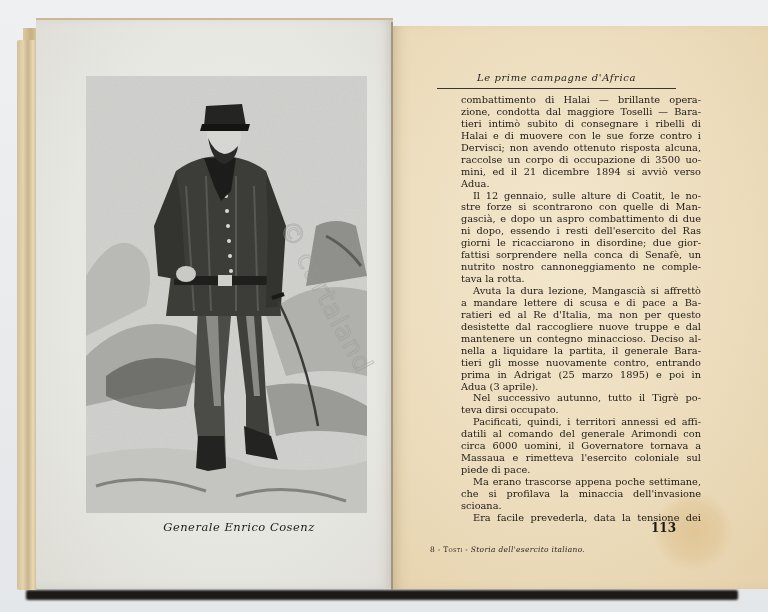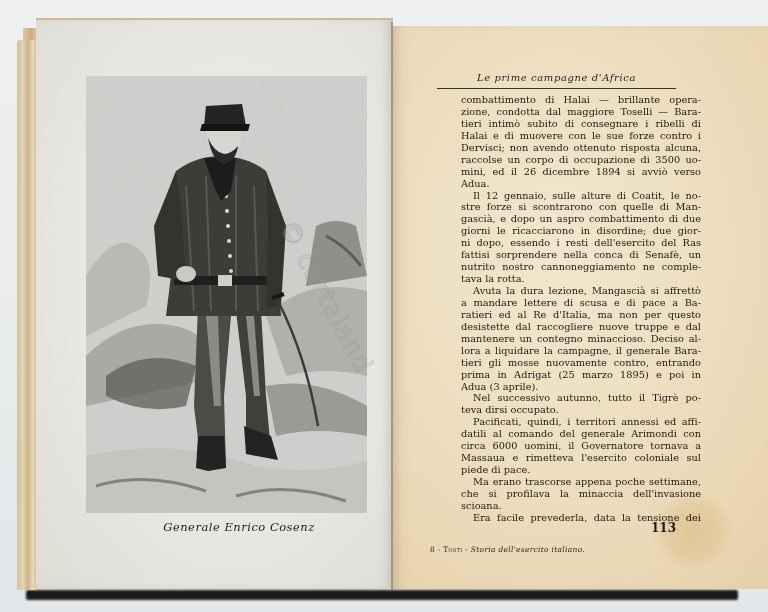--- a/index.html
+++ b/index.html
@@ -158,36 +158,36 @@
   <div class="running-head">Le prime campagne d'Africa</div>
   <div class="head-rule"></div>
 
   <div class="text-block" id="textBlock" style="line-height: 11.9444px; font-size: 9.79444px;">
       <span class="ln">combattimento di Halai — brillante opera-</span>
       <span class="ln">zione, condotta dal maggiore Toselli — Bara-</span>
       <span class="ln">tieri intimò subito di consegnare i ribelli di</span>
       <span class="ln">Halai e di muovere con le sue forze contro i</span>
       <span class="ln">Dervisci; non avendo ottenuto risposta alcuna,</span>
       <span class="ln">raccolse un corpo di occupazione di 3500 uo-</span>
-      <span class="ln">mini, ed il 26 dicembre 1894 si avviò verso</span>
+      <span class="ln">mini, ed il 21 dicembre 1894 si avviò verso</span>
       <span class="ln last">Adua.</span>
       <span class="ln indent">Il 12 gennaio, sulle alture di Coatit, le no-</span>
       <span class="ln">stre forze si scontrarono con quelle di Man-</span>
       <span class="ln">gascià, e dopo un aspro combattimento di due</span>
+      <span class="ln">ni dopo, essendo i resti dell'esercito del Ras</span>
       <span class="ln">giorni le ricacciarono in disordine; due gior-</span>
-      <span class="ln">ni dopo, essendo i resti dell'esercito del Ras</span>
       <span class="ln">fattisi sorprendere nella conca di Senafè, un</span>
       <span class="ln">nutrito nostro cannoneggiamento ne comple-</span>
       <span class="ln last">tava la rotta.</span>
       <span class="ln indent">Avuta la dura lezione, Mangascià si affrettò</span>
       <span class="ln">a mandare lettere di scusa e di pace a Ba-</span>
       <span class="ln">ratieri ed al Re d'Italia, ma non per questo</span>
       <span class="ln">desistette dal raccogliere nuove truppe e dal</span>
       <span class="ln">mantenere un contegno minaccioso. Deciso al-</span>
-      <span class="ln">lora a liquidare la campagne, il generale Bara-</span>
+      <span class="ln">nella a liquidare la partita, il generale Bara-</span>
       <span class="ln">tieri gli mosse nuovamente contro, entrando</span>
       <span class="ln">prima in Adrigat (25 marzo 1895) e poi in</span>
       <span class="ln last">Adua (3 aprile).</span>
       <span class="ln indent">Nel successivo autunno, tutto il Tigrè po-</span>
       <span class="ln last">teva dirsi occupato.</span>
       <span class="ln indent">Pacificati, quindi, i territori annessi ed affi-</span>
       <span class="ln">datili al comando del generale Arimondi con</span>
       <span class="ln">circa 6000 uomini, il Governatore tornava a</span>
       <span class="ln">Massaua e rimetteva l'esercito coloniale sul</span>
       <span class="ln last">piede di pace.</span>

